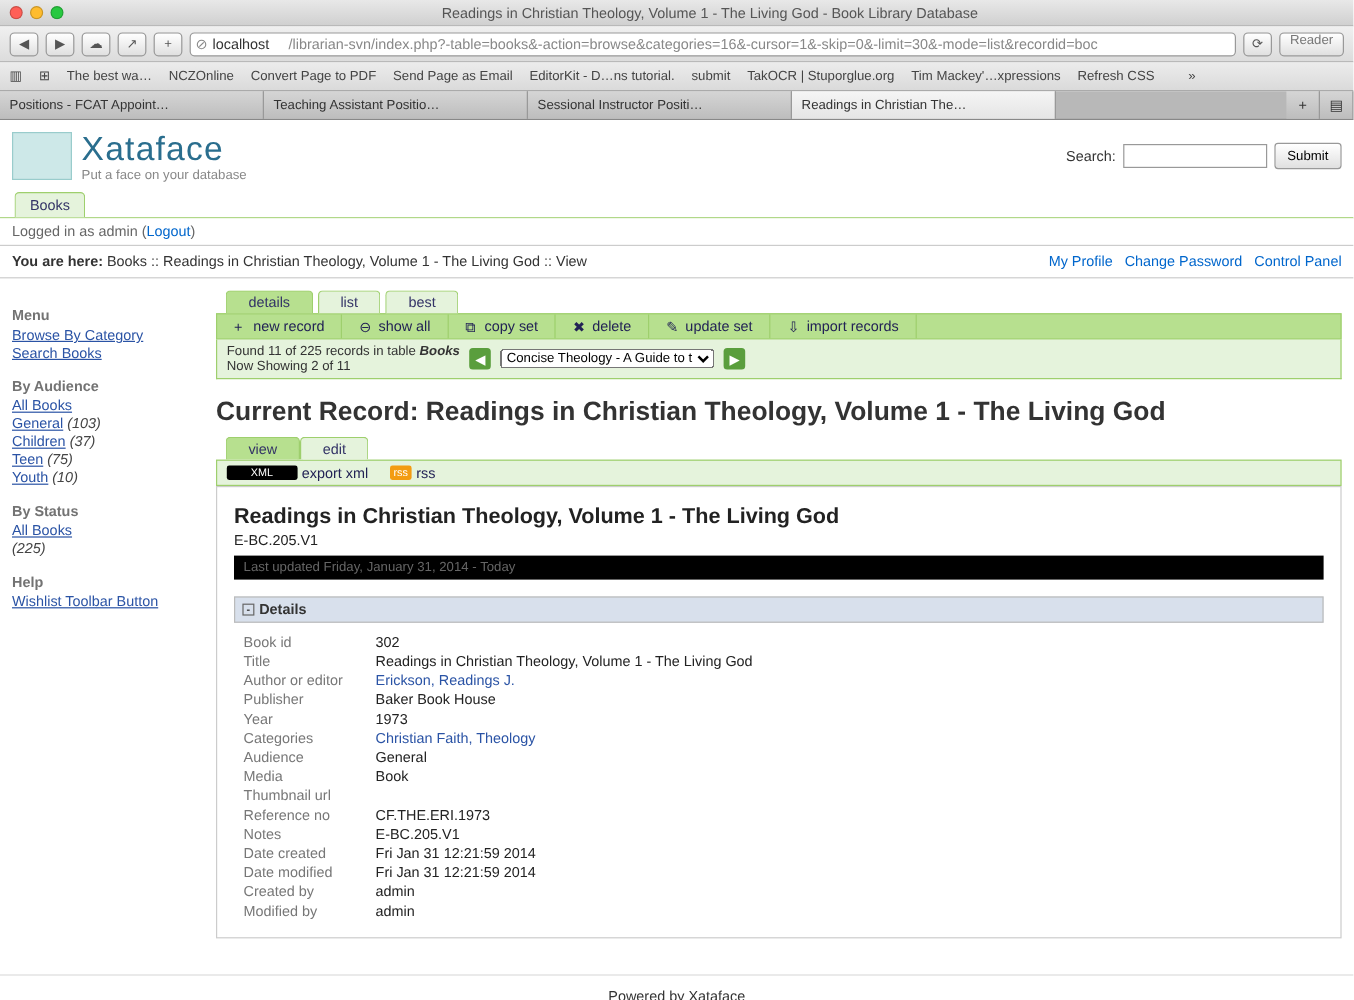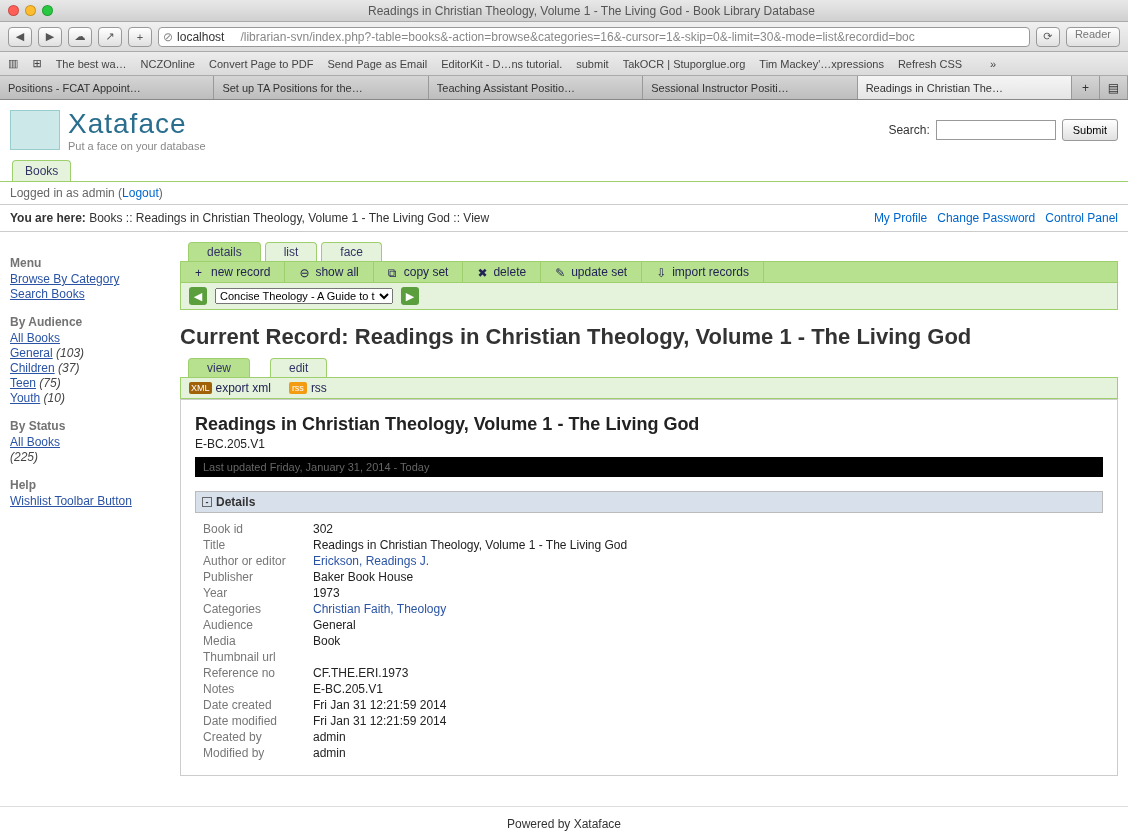--- a/index.html
+++ b/index.html
@@ -58,24 +58,24 @@
 .action-bar .ab{padding:3px 14px;border-right:1px solid #9ecf6d;cursor:pointer;color:#225;display:flex;align-items:center;gap:4px}
 .ab .ic{width:12px;height:12px;display:inline-block}
 .nav-row{background:#e5f3dc;border:1px solid #9ecf6d;border-top:none;padding:4px 8px;display:flex;align-items:center;gap:8px;font-size:11px;color:#333}
 .nav-row .found{flex:0 0 auto}
 .nav-row .found b{font-style:italic}
 .nav-row select{font-size:11px}
 .arrow{width:18px;height:18px;background:#5a9e3d;border-radius:3px;color:#fff;display:flex;align-items:center;justify-content:center;cursor:pointer}
 
 .current-h{font-size:22px;margin:14px 0 8px}
 .current-h b{font-weight:bold}
-.view-tabs{display:flex;gap:20px;padding-left:8px}
+.view-tabs{display:flex;gap:0;padding-left:8px}
 .export-bar{background:#e5f3dc;border:1px solid #9ecf6d;padding:3px 8px;display:flex;gap:18px;font-size:12px}
 .export-bar .eb{display:flex;align-items:center;gap:4px;cursor:pointer;color:#225}
-.xml-ic{background:#a16207;color:#fff;font-size:9px;padding:1px 2px;border-radius:2px}
+.xml-ic{background:#000000;color:#fff;font-size:9px;padding:1px 20px;border-radius:2px}
 .rss-ic{background:#f39c12;color:#fff;font-size:9px;padding:1px 3px;border-radius:2px}
 
 .record-box{border:1px solid #ccc;margin-top:0;padding:14px}
 .rec-title{font-size:18px;font-weight:bold;color:#222}
 .rec-sub{font-size:12px;color:#222;margin-top:2px}
 .rec-upd{background:#000000;padding:4px 8px;font-size:11px;color:#666;margin-top:6px}
 .details-hdr{background:#d8e0ec;border:1px solid #bbb;padding:3px 6px;font-size:12px;font-weight:bold;margin-top:14px;display:flex;align-items:center;gap:4px}
 .details-hdr .tog{width:10px;height:10px;border:1px solid #666;font-size:9px;line-height:8px;text-align:center}
 .details-table{margin-top:8px;margin-left:8px;font-size:12px}
 .details-table .row{display:flex;padding:1px 0}
@@ -112,21 +112,20 @@
 </div>
 <div class="bookmarks-bar">
   <span class="bm">▥</span>
   <span class="bm">⊞</span>
   <span id="bm-list"><span class="bm" style="margin-right: 14px;">The best wa…</span><span class="bm" style="margin-right: 14px;">NCZOnline</span><span class="bm" style="margin-right: 14px;">Convert Page to PDF</span><span class="bm" style="margin-right: 14px;">Send Page as Email</span><span class="bm" style="margin-right: 14px;">EditorKit - D…ns tutorial.</span><span class="bm" style="margin-right: 14px;">submit</span><span class="bm" style="margin-right: 14px;">TakOCR | Stuporglue.org</span><span class="bm" style="margin-right: 14px;">Tim Mackey'…xpressions</span><span class="bm" style="margin-right: 14px;">Refresh CSS</span></span>
   <span class="bm">»</span>
 </div>
 <div class="tabs-bar">
   <div id="tabs-list" style="display:flex;flex:1">
       <div class="tab">Positions - FCAT Appoint…</div>
-      <div class="tab">Set up TA Positions for the…</div>
       <div class="tab">Teaching Assistant Positio…</div>
       <div class="tab">Sessional Instructor Positi…</div>
       <div class="tab active">Readings in Christian The…</div>
     </div>
   <div class="tab-plus">+</div>
   <div class="tab-plus">▤</div>
 </div>
 
 <div class="page">
   <div class="header-row">
@@ -176,31 +175,35 @@
           <div><span class="count">(225)</span></div>
         </div>
       <h4>Help</h4>
       <div><a href="#">Wishlist Toolbar Button</a></div>
     </div>
 
     <div class="content">
       <div class="sub-tabs" id="sub-tabs">
           <div class="sub-tab active">details</div>
           <div class="sub-tab">list</div>
-          <div class="sub-tab">face</div>
+          <div class="sub-tab">best</div>
         </div>
       <div class="action-bar" id="action-bar">
           <div class="ab"><span class="ic">+</span> new record</div>
           <div class="ab"><span class="ic">⊖</span> show all</div>
           <div class="ab"><span class="ic">⧉</span> copy set</div>
           <div class="ab"><span class="ic">✖</span> delete</div>
           <div class="ab"><span class="ic">✎</span> update set</div>
           <div class="ab"><span class="ic">⇩</span> import records</div>
         </div>
       <div class="nav-row">
+        <div class="found">
+          <span>Found 11 of 225 records in table </span><b>Books</b><br>
+          <span>Now Showing 2 of 11</span>
+        </div>
         <div class="arrow">◀</div>
         <select>
           <option>Concise Theology - A Guide to t</option>
         </select>
         <div class="arrow">▶</div>
       </div>
 
       <h2 class="current-h">
         <b>Current Record:</b> <span>Readings in Christian Theology, Volume 1 - The Living God</span>
       </h2>

